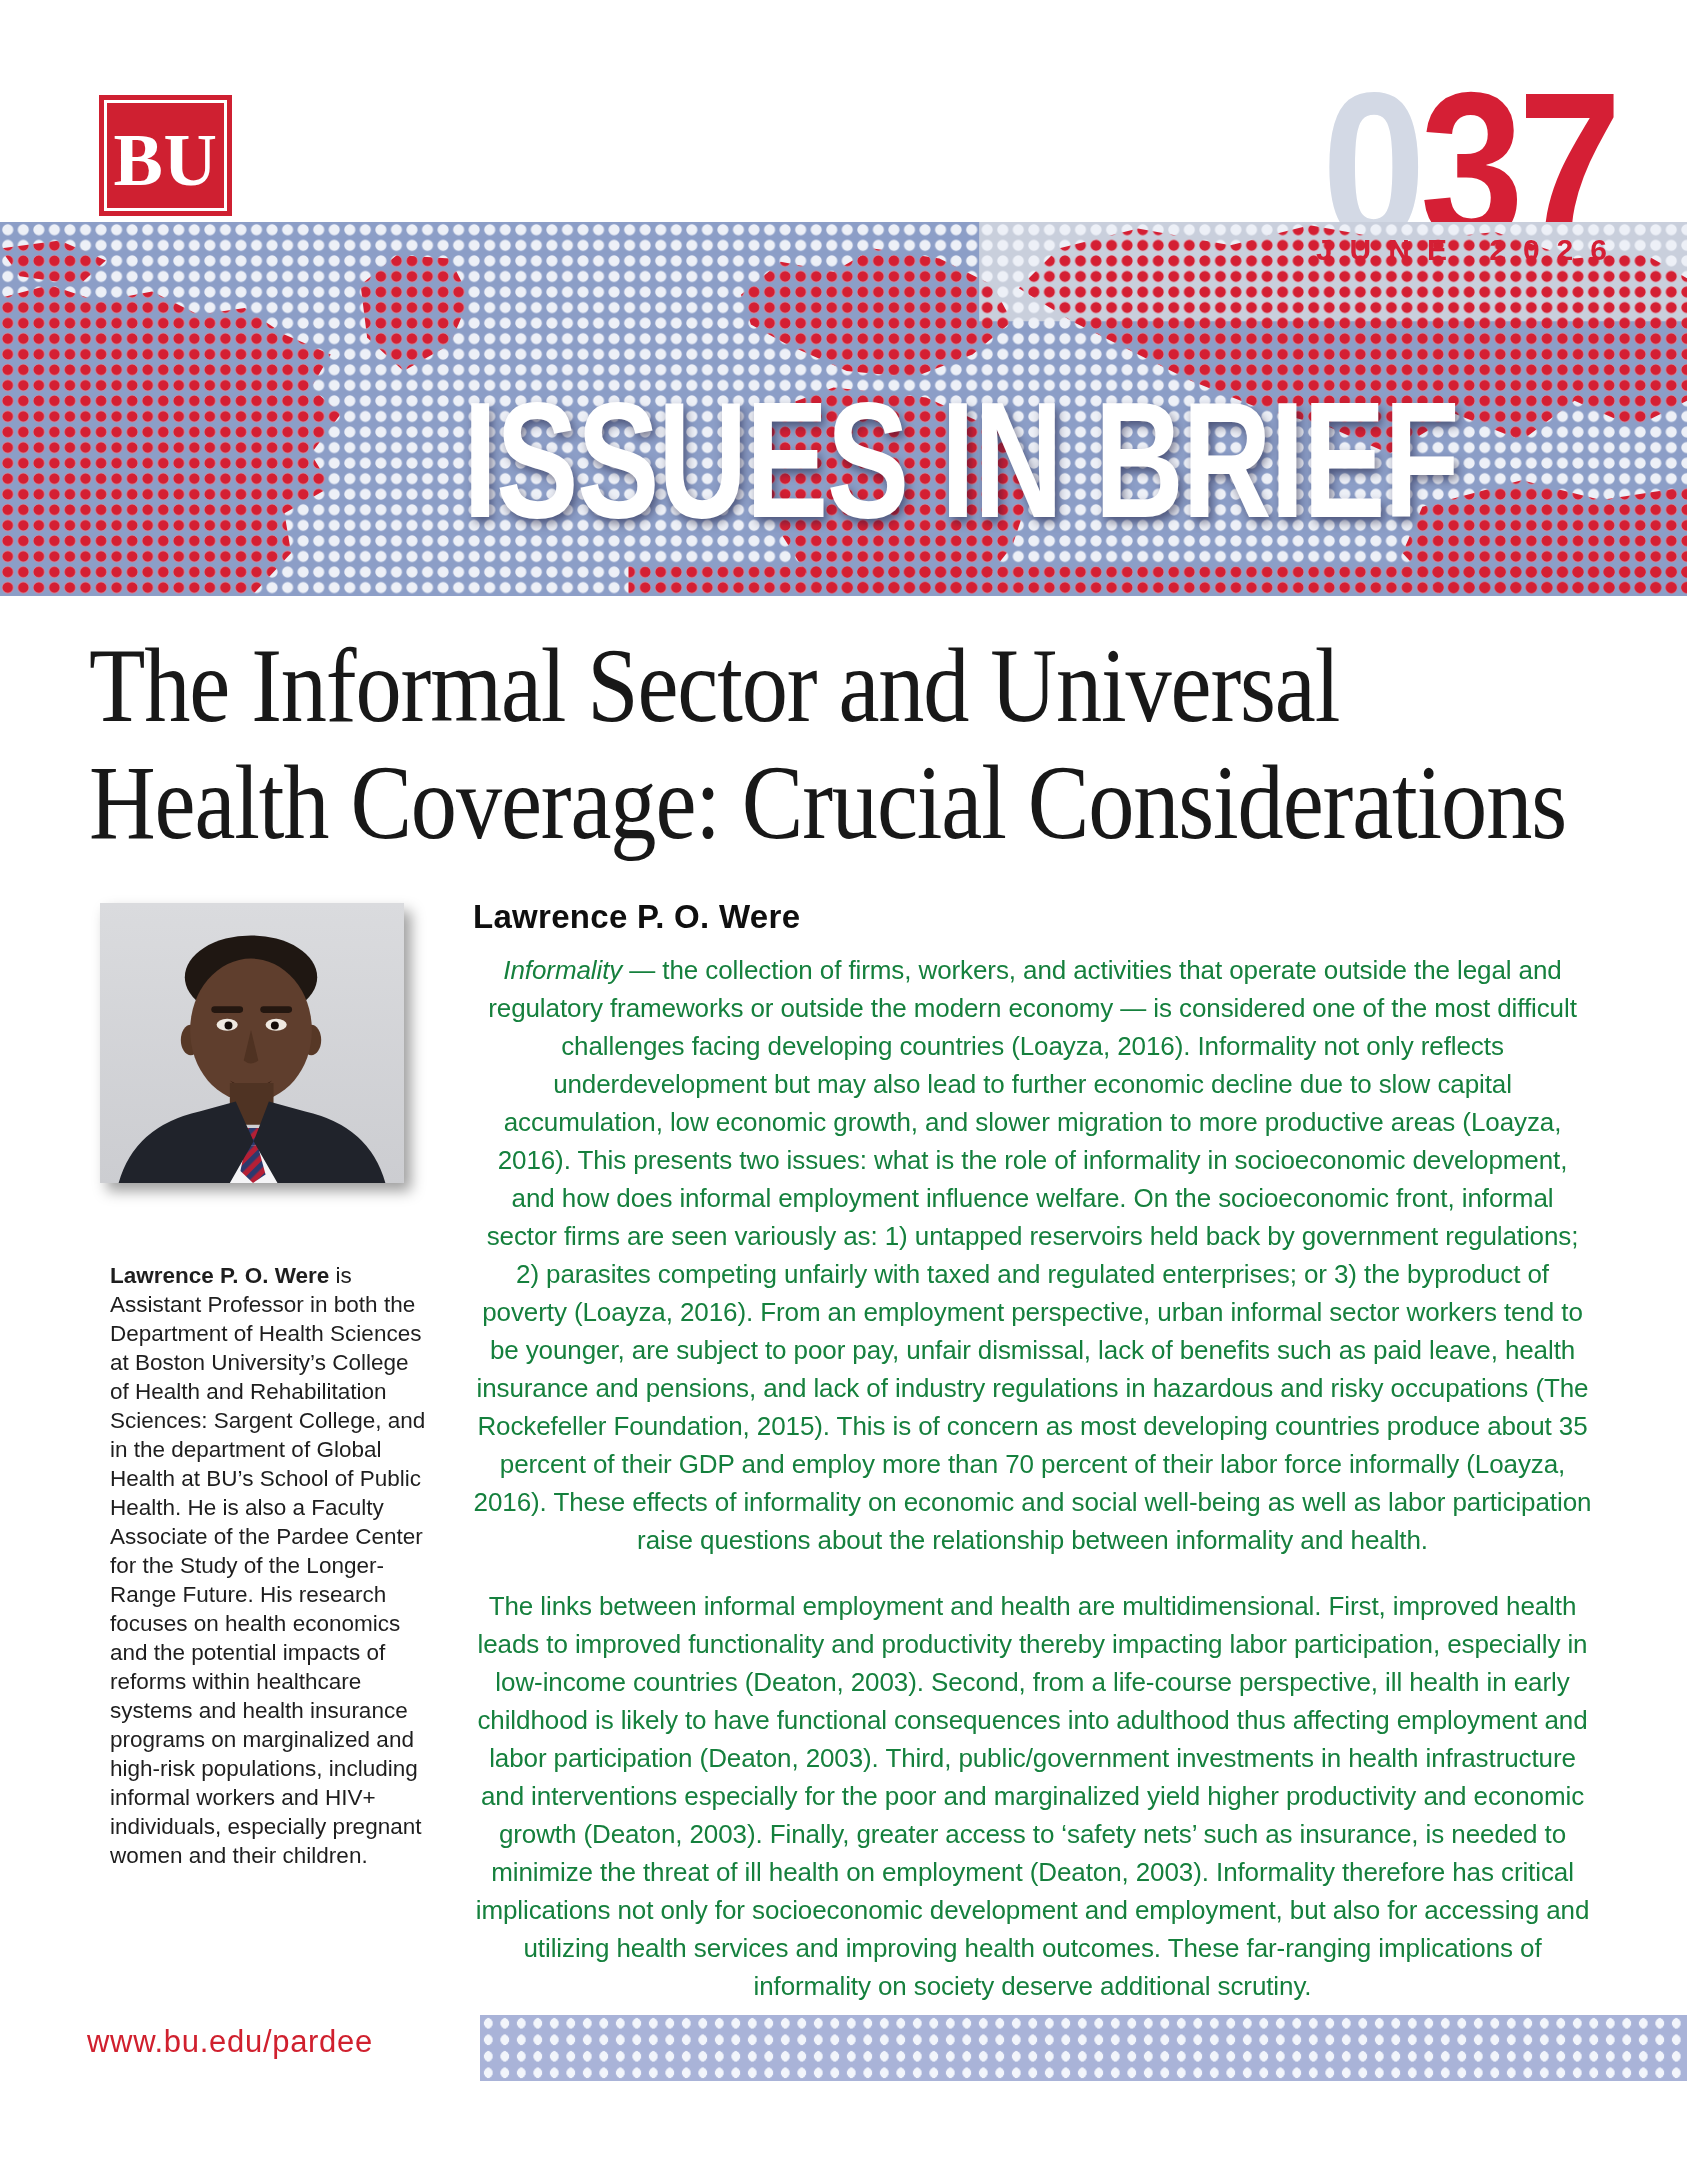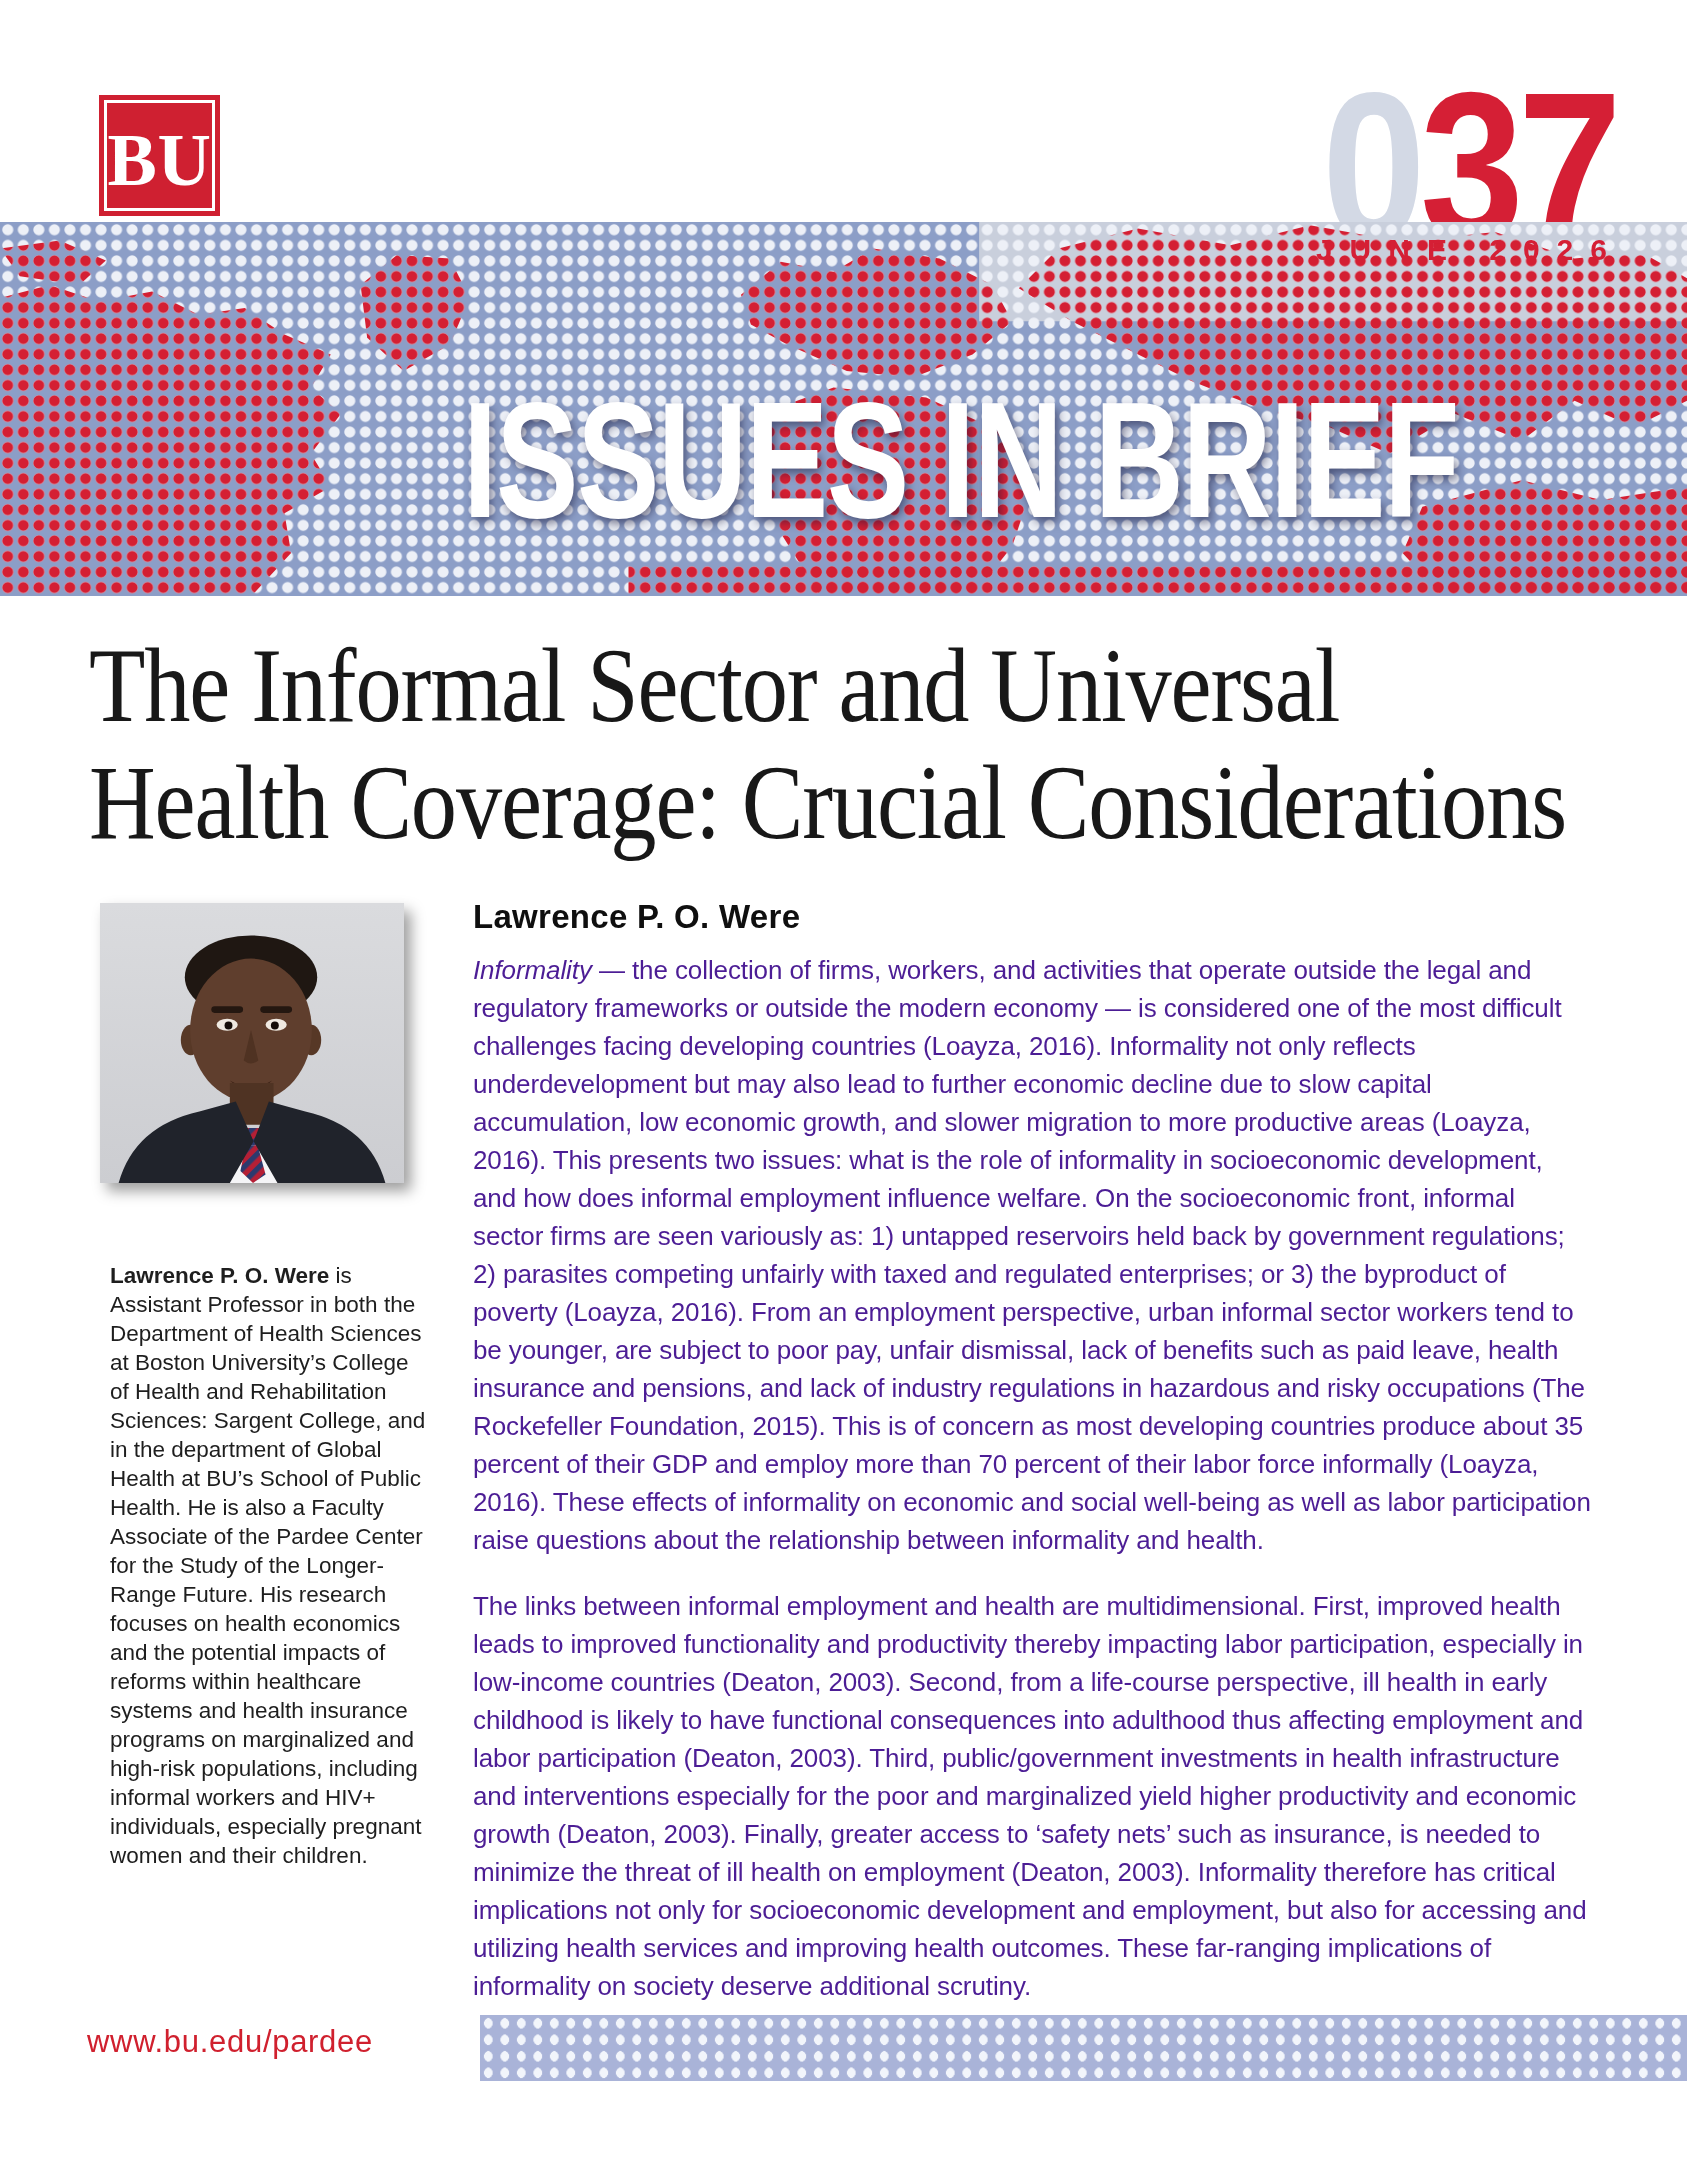--- a/index.html
+++ b/index.html
@@ -1,21 +1,21 @@
 <!DOCTYPE html>
 <html style="font-size:10.6px"><head>
 <meta charset="utf-8">
 <style>
   html,body{margin:0;padding:0;background:#fff;}
   .page{position:relative;width:1687px;height:2183px;background:#ffffff;overflow:hidden;
         font-family:"Liberation Sans",sans-serif;color:#1e1e1e;}
   .abs{position:absolute;}
 
   
-  .bu-logo{left:99px;top:95px;width:121px;height:121px;background:#cf2031;}
+  .bu-logo{left:99px;top:95px;width:133px;height:121px;background:#cf2031;}
   .bu-logo-frame{position:absolute;inset:5.3px;border:3.3px solid #ffffff;}
   .bu-logo-letters{position:absolute;inset:0;display:flex;align-items:center;justify-content:center;
       font-family:"Liberation Serif",serif;font-weight:bold;font-size:74px;color:#ffffff;
       padding-top:9.3px;letter-spacing:0.7px;}
   .org-name{left:239px;top:89px;font-size:36px;line-height:45px;color:#111111;letter-spacing:-0.3px;}
   .issue-number{right:71px;top:61px;font-size:212px;line-height:1;font-weight:bold;
       letter-spacing:-6.6px;transform:scaleX(.88);transform-origin:100% 0;white-space:nowrap;}
   .issue-number .zero{color:#d3d9e5;}
   .issue-number .rest{color:#d51f35;}
   .issue-date{right:63px;top:233px;font-size:30px;font-weight:bold;color:#d51f35;
@@ -27,21 +27,21 @@
   .banner-title{left:463px;top:378px;font-size:165px;font-weight:bold;color:#ffffff;
       letter-spacing:-2px;line-height:1;transform:scaleX(.75);transform-origin:0 0;
       white-space:nowrap;z-index:4;text-shadow:4px 5.3px 10.6px rgba(25,25,60,.55);}
 
   
   .article-title{left:89px;top:627px;font-family:"Liberation Serif",serif;font-size:105px;
       line-height:117px;color:#181818;letter-spacing:-1.3px;transform:scaleX(.88);
       transform-origin:0 0;white-space:nowrap;}
   .author-name{left:473px;top:898px;font-size:33px;font-weight:bold;color:#0f0f0f;letter-spacing:0.3px;}
   .body-col{left:473px;top:951px;width:1119px;font-size:26px;line-height:38px;
-      color:#4c1d95;letter-spacing:-0.1px;text-align:left;}
+      color:#15803d;letter-spacing:-0.1px;text-align:center;}
   .body-col p{margin:0;}
   .body-col p + p{margin-top:28px;}
   .ital{font-style:italic;}
 
   
   .author-photo{left:100px;top:903px;width:304px;height:280px;
       box-shadow:6.6px 8px 13.2px rgba(0,0,0,.38);background:#d6d7d9;}
   .author-photo svg{display:block;width:100%;height:100%;}
   .bio{left:101px;top:1252px;width:337px;font-size:22.5px;line-height:29px;color:#1e1e1e;}
   .bio p{margin:9px;}

